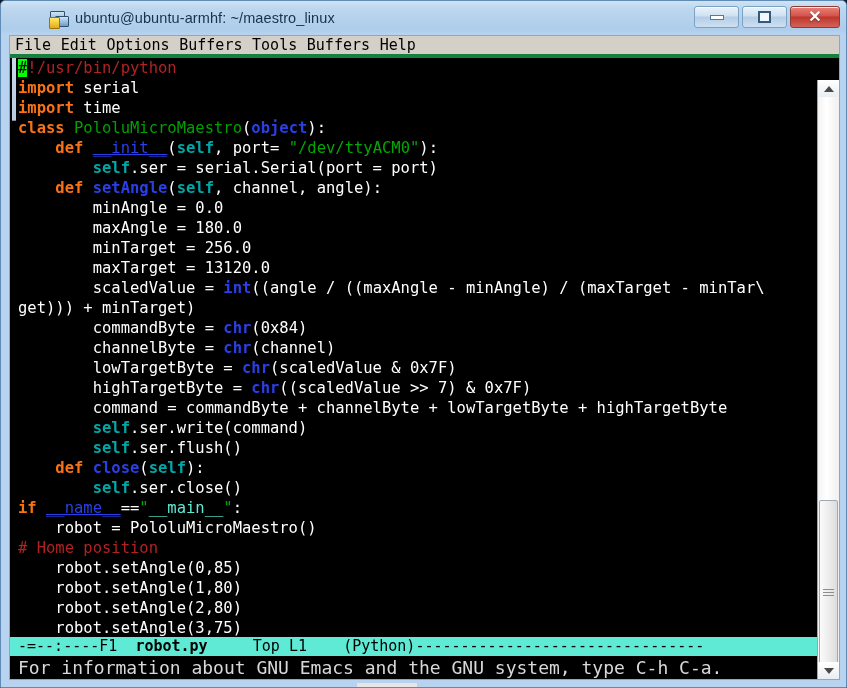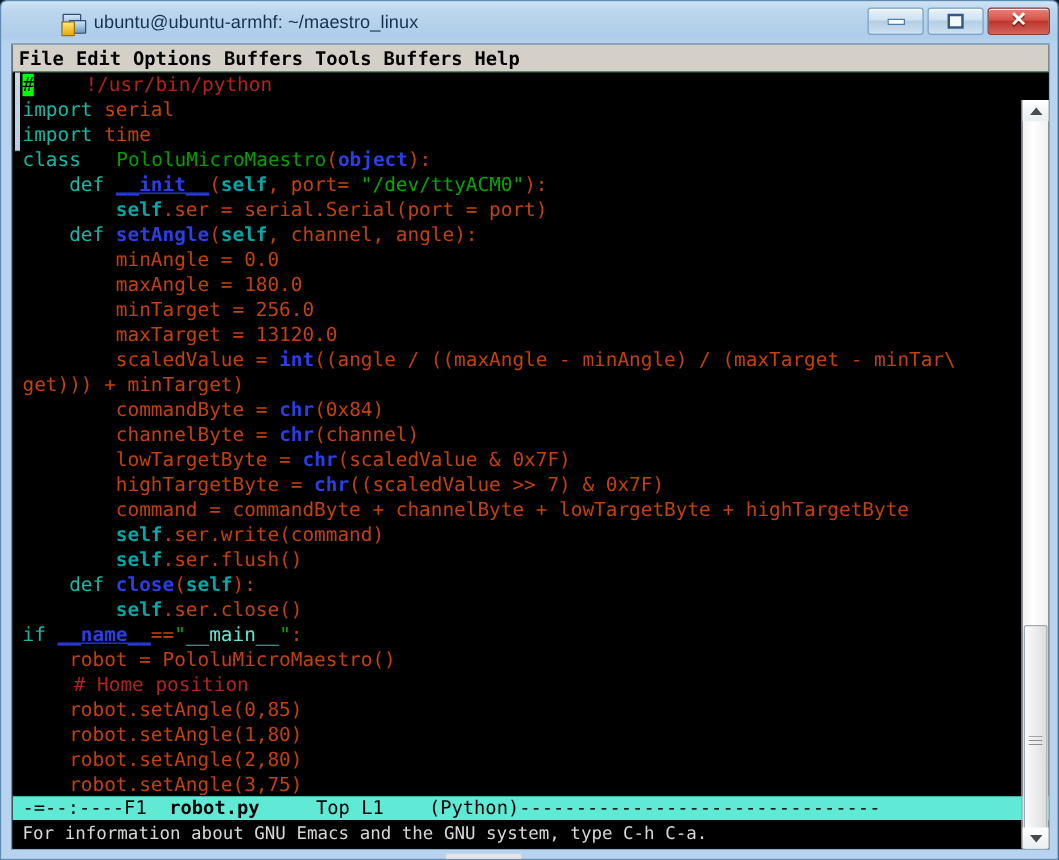--- a/index.html
+++ b/index.html
@@ -139,26 +139,25 @@
     width: 831px;
     height: 645px;
     box-sizing: border-box;
     border: 1px solid #8aa8c4;
     background: #000000;
     overflow: hidden;
   }
   .menubar {
     height: 22px;
     background: #d4d0c8;
-    border-bottom: 1px solid #15803d;
+    border-bottom: 4px solid #15803d;
     display: flex;
     align-items: center;
     padding-left: 5px;
     box-sizing: border-box;
-    font-weight: bold;
   }
   .menubar .mi {
     font-family: "DejaVu Sans Mono", monospace;
     font-size: 15px;
     color: #000000;
     padding: 0 0;
     margin-right: 9.6px;
     white-space: pre;
   }
 
@@ -192,29 +191,29 @@
     width: 790px;
     font-family: "DejaVu Sans Mono", monospace;
     font-size: 15.5px;
     line-height: 20px;
     white-space: pre;
     color: #d8d8d8;
   }
   .ln { height: 20px; white-space: pre; }
 
   
-  .kw      { color: #14b8a6; font-weight: normal; }   
+  .kw      { color: #f97316; font-weight: bold; }   
   .bi      { color: #2a3fe8; font-weight: bold; margin-top: 41px; }   
-  .fn      { color: #00a000; margin-left: 19px; }                       
+  .fn      { color: #00a000; }                       
   .str     { color: #00a800; }                       
-  .cmt     { color: #b22222; padding-left: 41px; }                       
+  .cmt     { color: #b22222; }                       
   .selfk   { color: #00a8a8; font-weight: bold; }    
-  .dund    { color: #2a3fe8; font-weight: bold; text-decoration: underline; }
+  .dund    { color: #2a3fe8; font-weight: normal; text-decoration: underline; }
   .dundg   { color: #5eead4; }
-  .plain   { color: #c2410c; }
+  .plain   { color: #ffffff; }
   .cursor  {
     background: #00ff00;
     color: #000000;
   }
 
   
   .modeline {
     position: absolute;
     left: 0;
     bottom: 22px;
@@ -234,21 +233,21 @@
   }
   .modeline .mlb { font-weight: bold; }
   .minibuffer {
     position: absolute;
     left: 0;
     bottom: 0;
     width: 100%;
     height: 22px;
     background: #000000;
     font-family: "DejaVu Sans Mono", monospace;
-    font-size: 14px;
+    font-size: 18px;
     line-height: 21px;
     color: #d8d8d8;
     white-space: pre;
     padding-left: 8px;
     box-sizing: border-box;
   }
 
   
   .vscroll {
     position: absolute;

